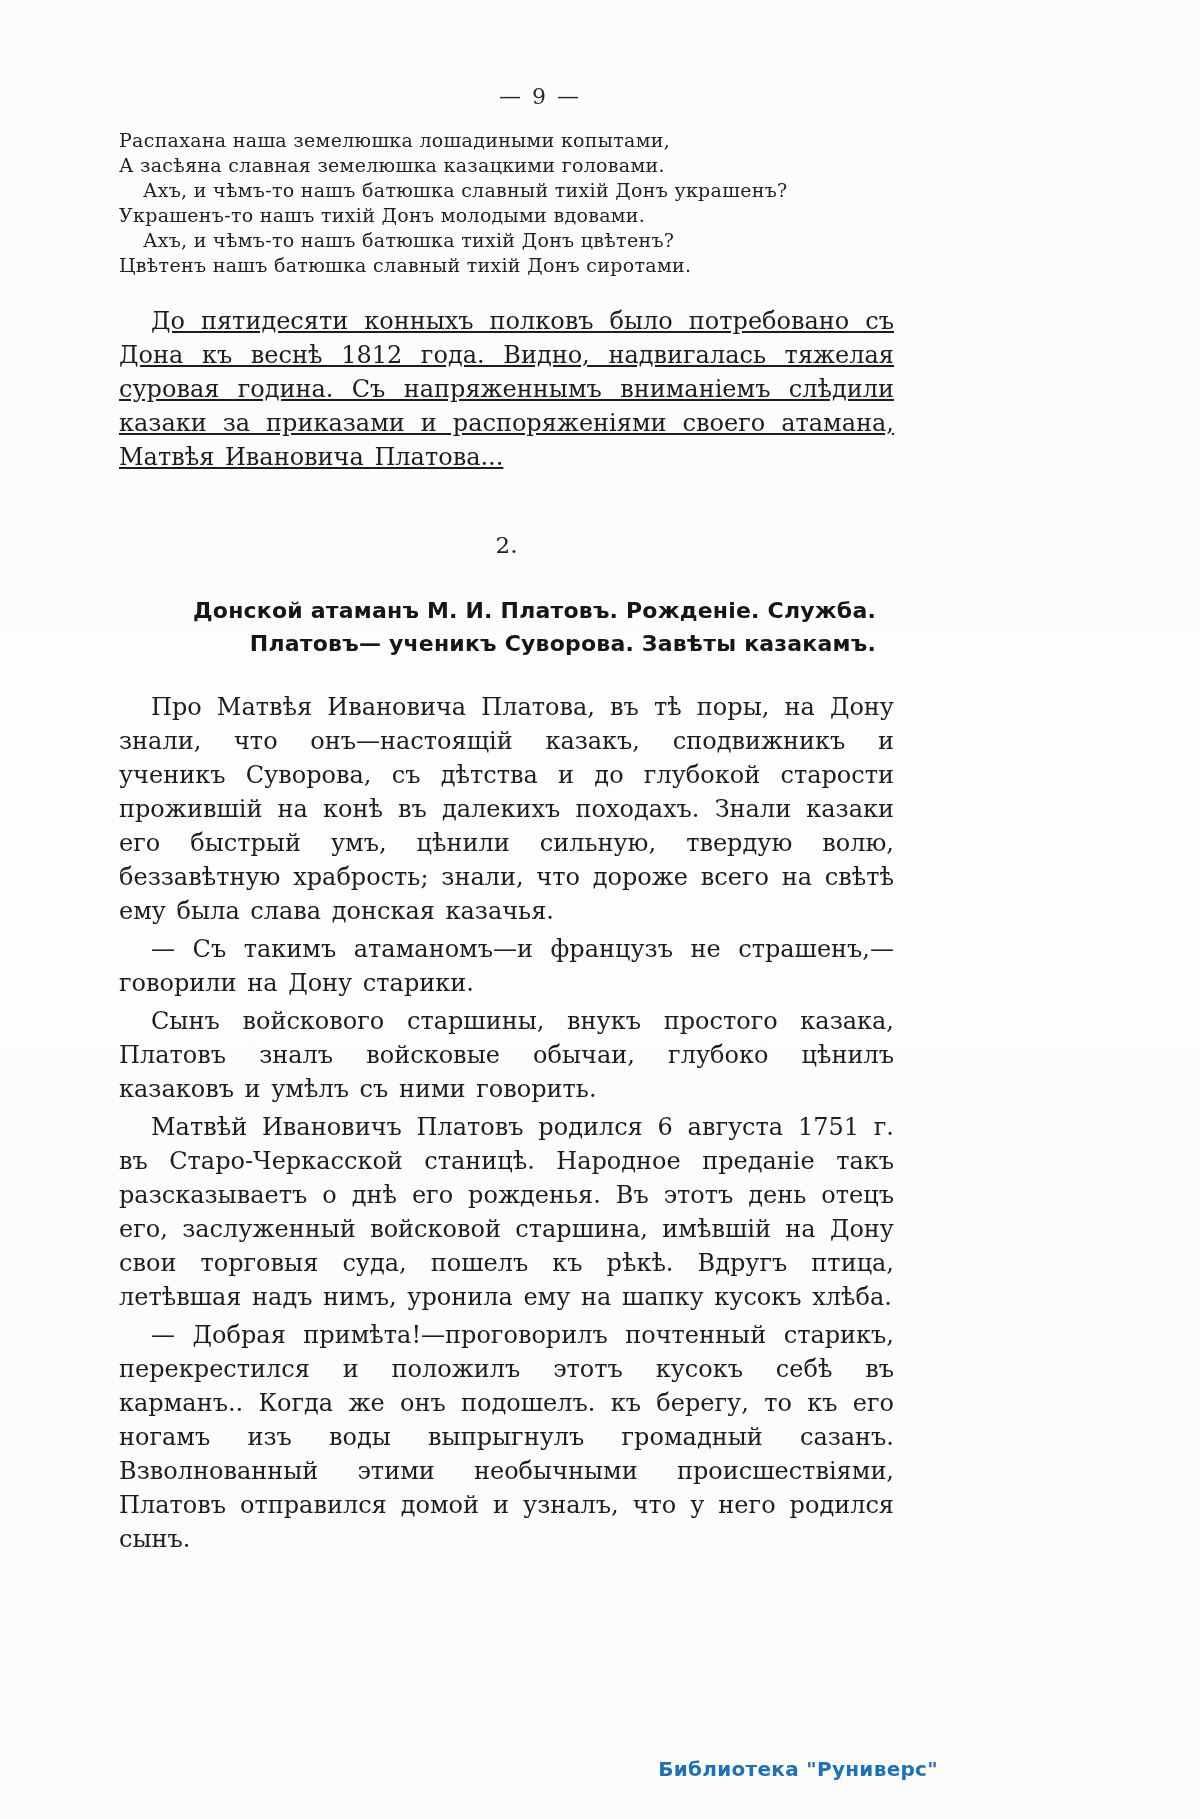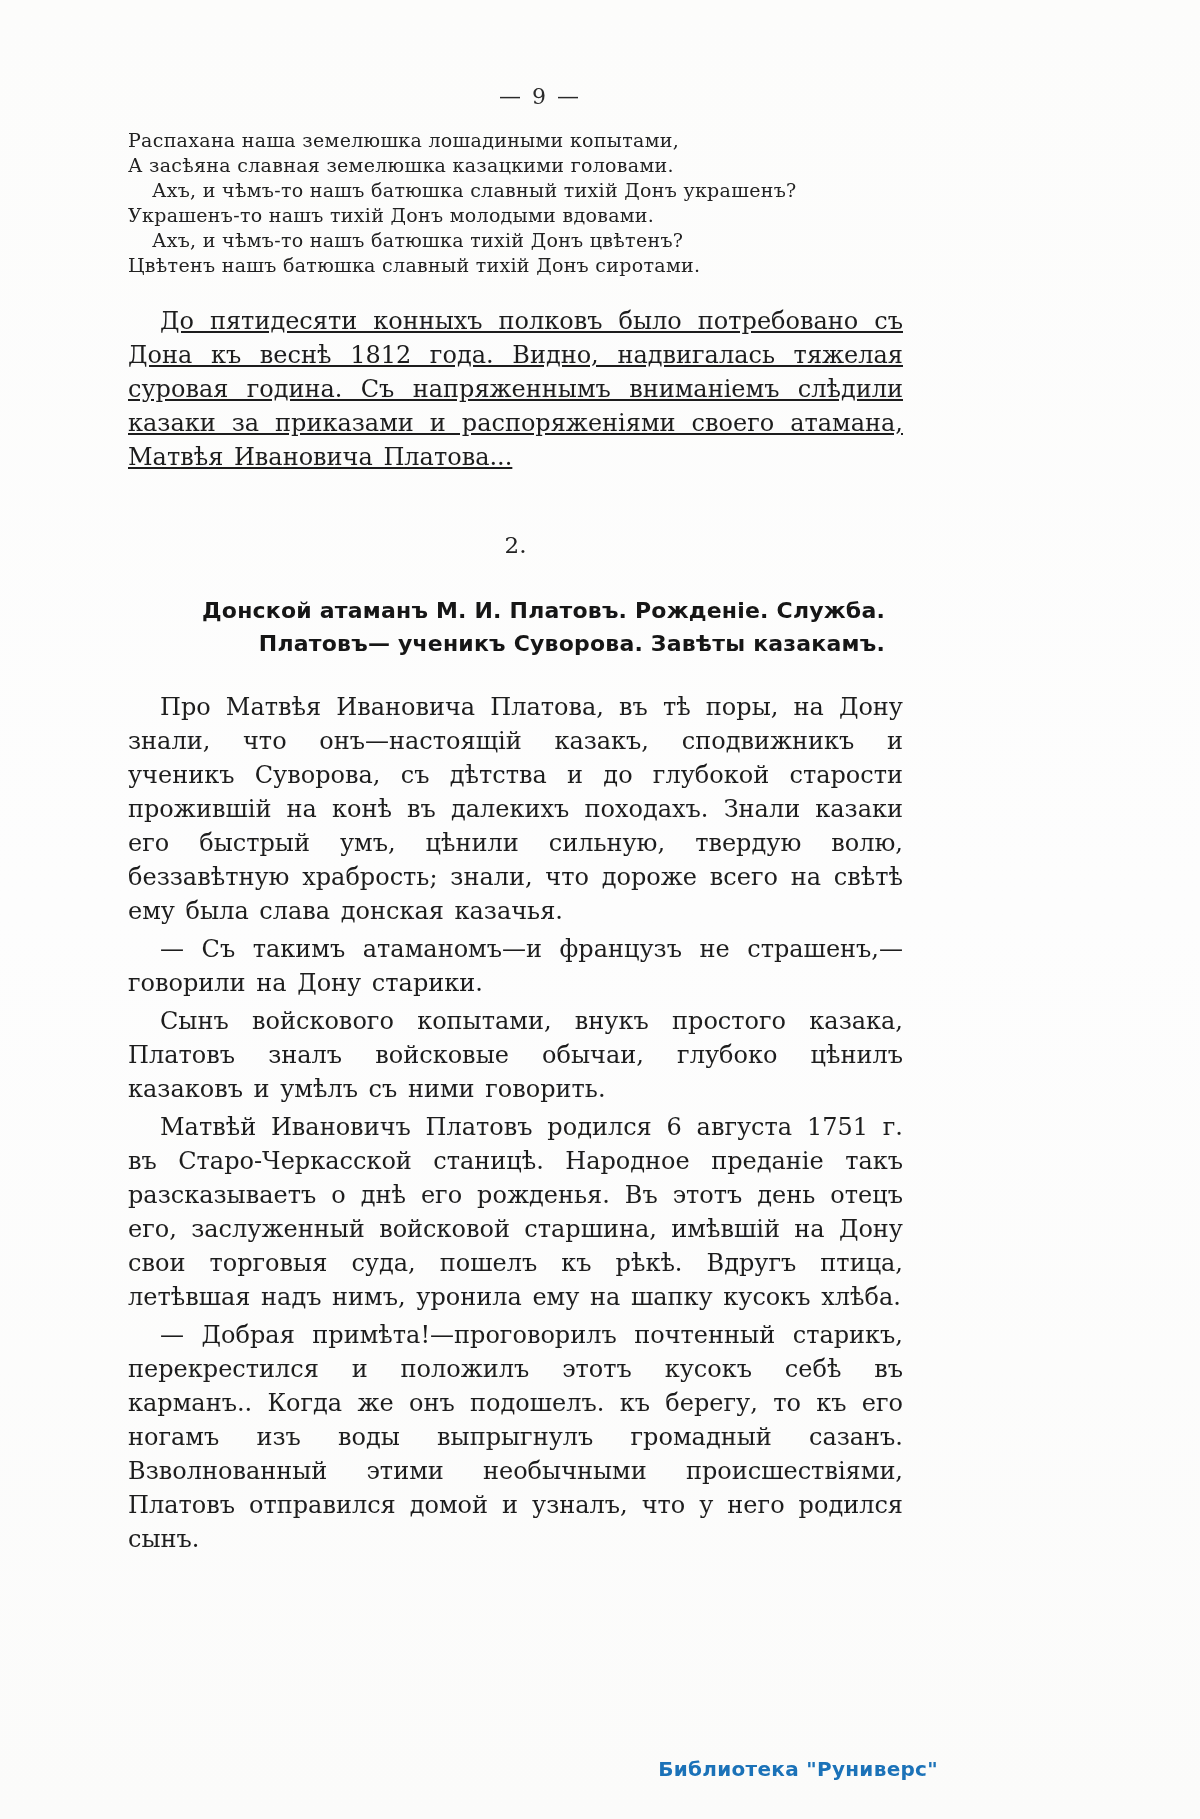--- a/index.html
+++ b/index.html
@@ -28,21 +28,21 @@
     left: 0;
     width: 1080px;
     text-align: center;
     font-size: 22px;
     letter-spacing: 2px;
     color: #2a2a2a;
   }
   .text-column {
     position: absolute;
     top: 128px;
-    left: 128px;
+    left: 119px;
     width: 775px;
   }
   .verse {
     font-size: 19px;
     line-height: 25px;
     color: #222;
     margin-bottom: 26px;
     letter-spacing: 0.3px;
   }
   .verse-line {
@@ -111,21 +111,21 @@
     </div>
 
     <p class="body-par intro-par">До пятидесяти конныхъ полковъ было потребовано съ Дона къ веснѣ 1812 года. Видно, надвигалась тяжелая суровая година. Съ напряженнымъ вниманіемъ слѣдили казаки за приказами и распоряженіями своего атамана, Матвѣя Ивановича Платова...</p>
 
     <div class="section-number">2.</div>
 
     <div class="section-heading">Донской атаманъ М. И. Платовъ. Рожденіе. Служба. Платовъ— ученикъ Суворова. Завѣты казакамъ.</div>
 
     <p class="body-par">Про Матвѣя Ивановича Платова, въ тѣ поры, на Дону знали, что онъ—настоящій казакъ, сподвижникъ и ученикъ Суворова, съ дѣтства и до глубокой старости прожившій на конѣ въ далекихъ походахъ. Знали казаки его быстрый умъ, цѣнили сильную, твердую волю, беззавѣтную храбрость; знали, что дороже всего на свѣтѣ ему была слава донская казачья.</p>
     <p class="body-par">— Съ такимъ атаманомъ—и французъ не страшенъ,— говорили на Дону старики.</p>
-    <p class="body-par">Сынъ войскового копытами, внукъ простого казака, Платовъ зналъ войсковые обычаи, глубоко цѣнилъ казаковъ и умѣлъ съ ними говорить.</p>
+    <p class="body-par">Сынъ войскового старшины, внукъ простого казака, Платовъ зналъ войсковые обычаи, глубоко цѣнилъ казаковъ и умѣлъ съ ними говорить.</p>
     <p class="body-par">Матвѣй Ивановичъ Платовъ родился 6 августа 1751 г. въ Старо-Черкасской станицѣ. Народное преданіе такъ разсказываетъ о днѣ его рожденья. Въ этотъ день отецъ его, заслуженный войсковой старшина, имѣвшій на Дону свои торговыя суда, пошелъ къ рѣкѣ. Вдругъ птица, летѣвшая надъ нимъ, уронила ему на шапку кусокъ хлѣба.</p>
     <p class="body-par">— Добрая примѣта!—проговорилъ почтенный старикъ, перекрестился и положилъ этотъ кусокъ себѣ въ карманъ.. Когда же онъ подошелъ. къ берегу, то къ его ногамъ изъ воды выпрыгнулъ громадный сазанъ. Взволнованный этими необычными происшествіями, Платовъ отправился домой и узналъ, что у него родился сынъ.</p>
 
   </div>
 
   <div class="watermark">Библиотека "Руниверс"</div>
 
 </div>
 
 </body></html>

